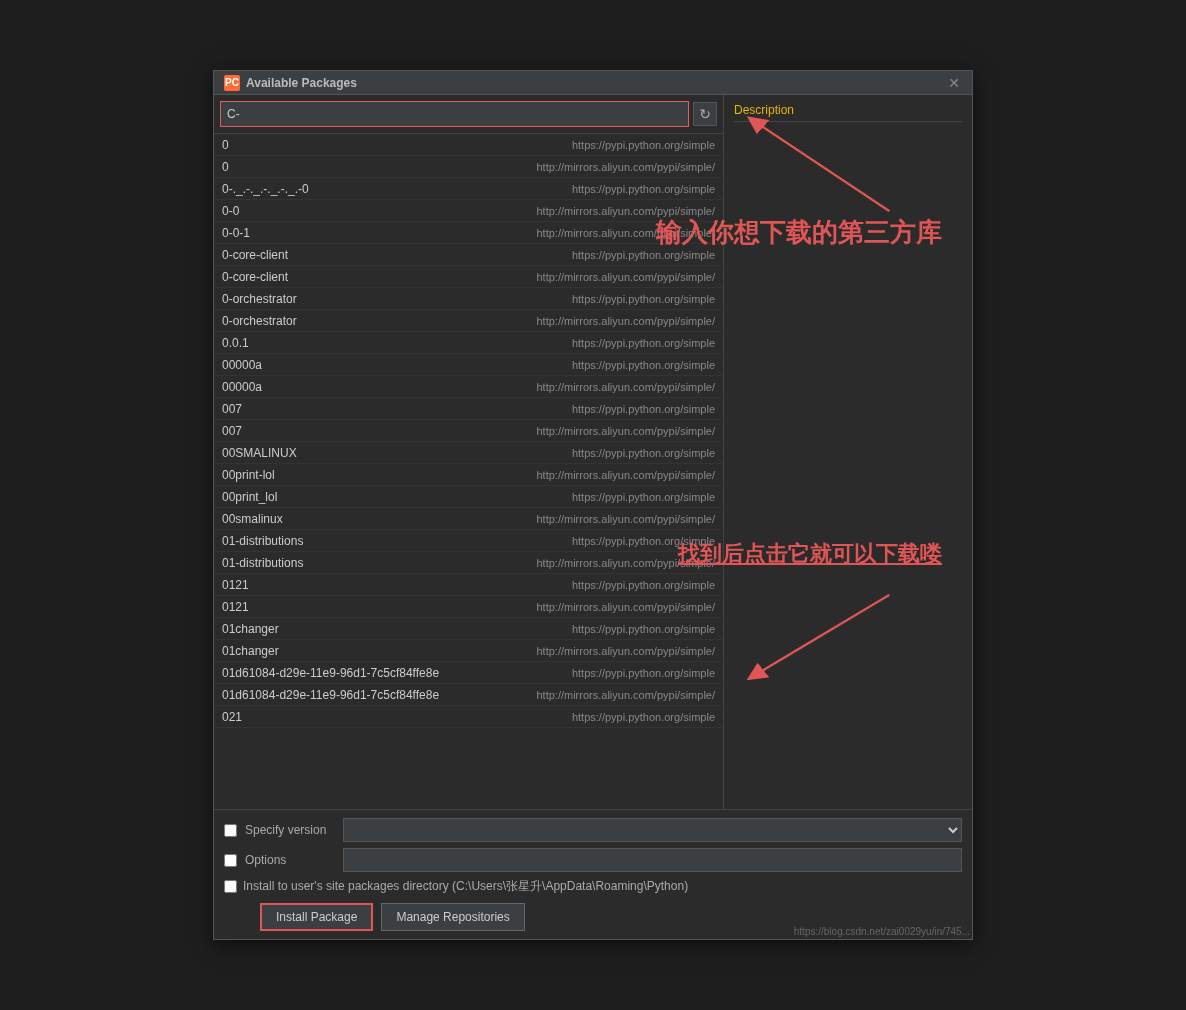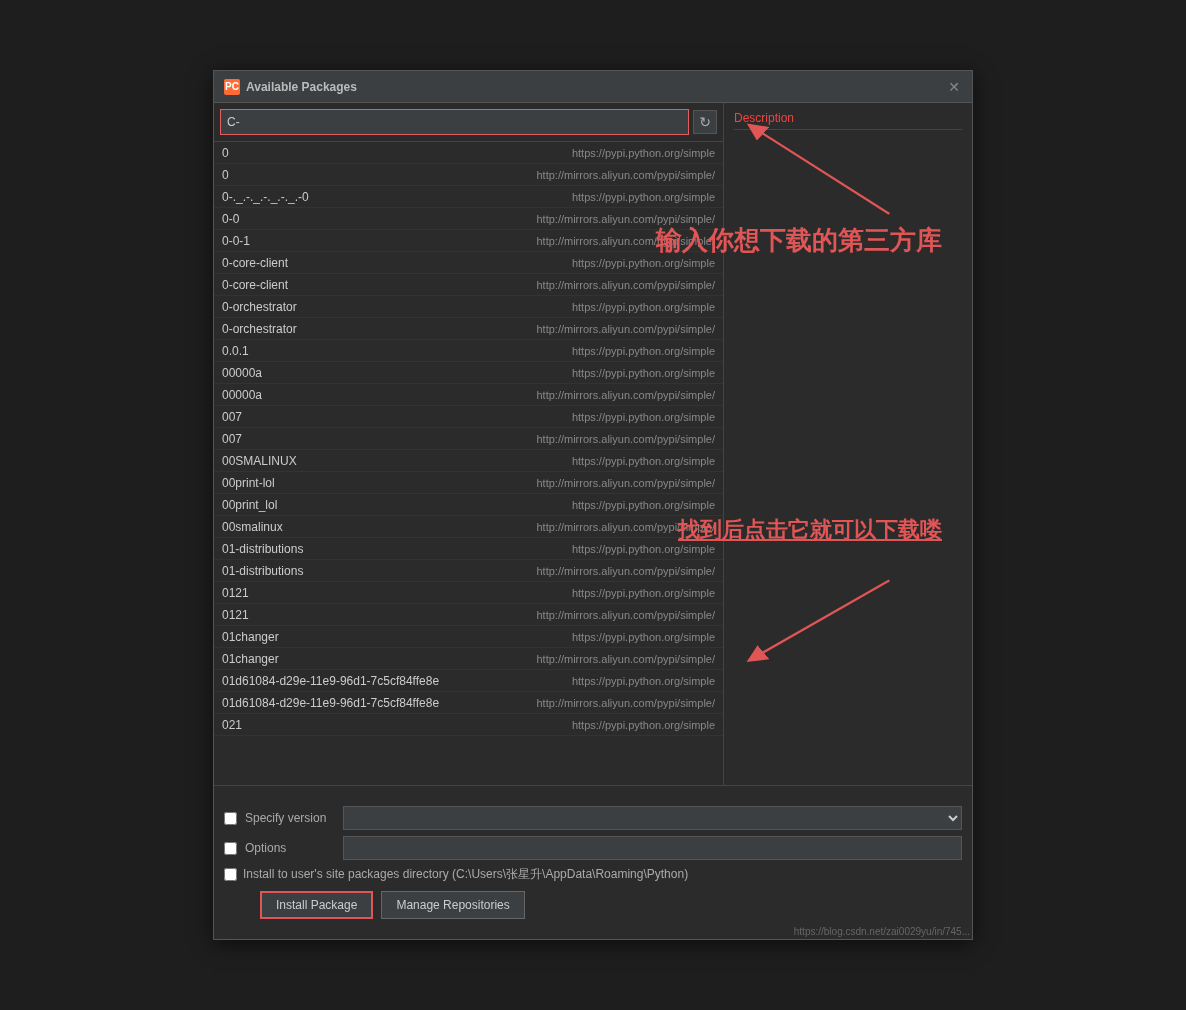--- a/index.html
+++ b/index.html
@@ -22,21 +22,21 @@
       width: 760px;
       height: 870px;
       display: flex;
       flex-direction: column;
       position: relative;
       box-shadow: 0 4px 20px rgba(0,0,0,0.6);
     }
 
     .title-bar {
       background: #3c3f41;
-      height: 32px;
+      height: 24px;
       display: flex;
       align-items: center;
       padding: 8px 10px;
       justify-content: space-between;
       border-bottom: 1px solid #555;
       flex-shrink: 0;
       gap: 36px;
     }
 
     .title-bar-left {
@@ -162,21 +162,21 @@
     .right-panel {
       flex: 1;
       display: flex;
       flex-direction: column;
       background: #2b2b2b;
       padding: 8px 10px;
       position: relative;
     }
 
     .desc-label {
-      color: #ef4444;
+      color: #eab308;
       font-size: 12px;
       border-bottom: 1px solid #444;
       padding-bottom: 4px;
       margin-bottom: 6px;
     }
 
     .annotation-text-1 {
       position: absolute;
       top: 120px;
       right: 30px;
@@ -205,21 +205,21 @@
       position: absolute;
       top: 0;
       left: 0;
       width: 100%;
       height: 100%;
       pointer-events: none;
     }
 
     .bottom-area {
       border-top: 1px solid #444;
-      padding: 20px 10px;
+      padding: 8px 10px;
       flex-shrink: 0;
       background: #2b2b2b;
     }
 
     .version-row, .options-row {
       display: flex;
       align-items: center;
       gap: 8px;
       margin-bottom: 6px;
     }

